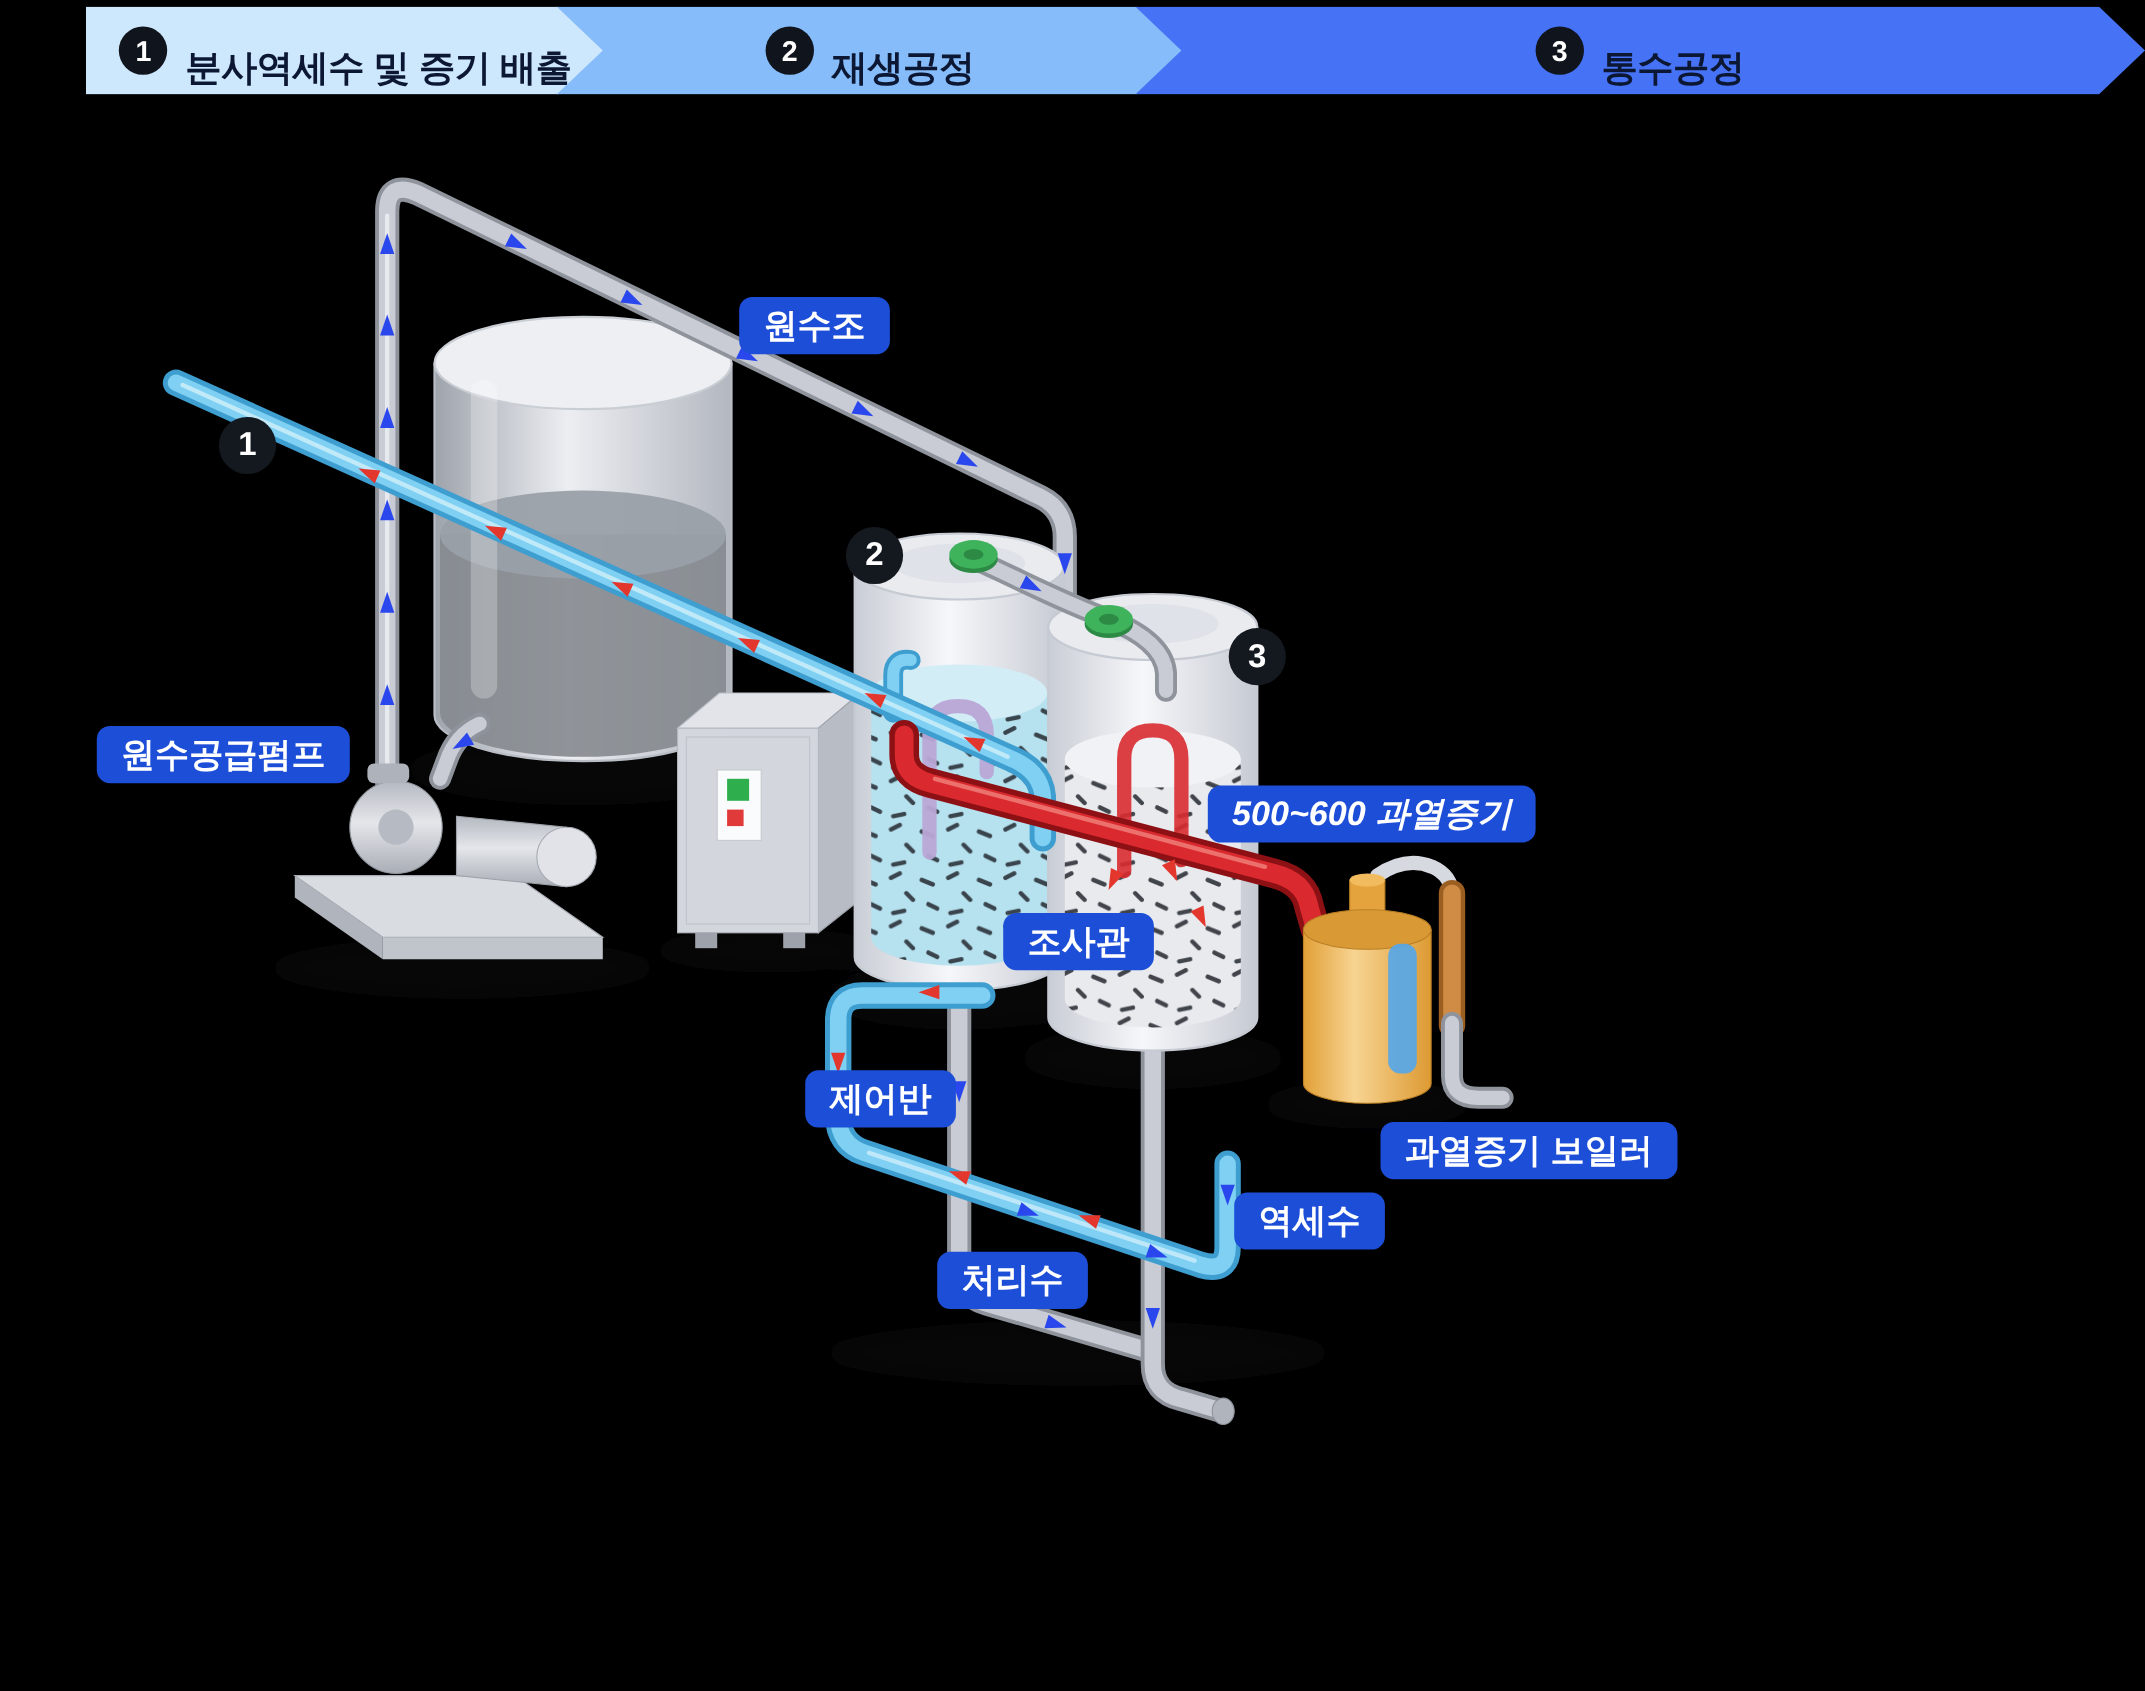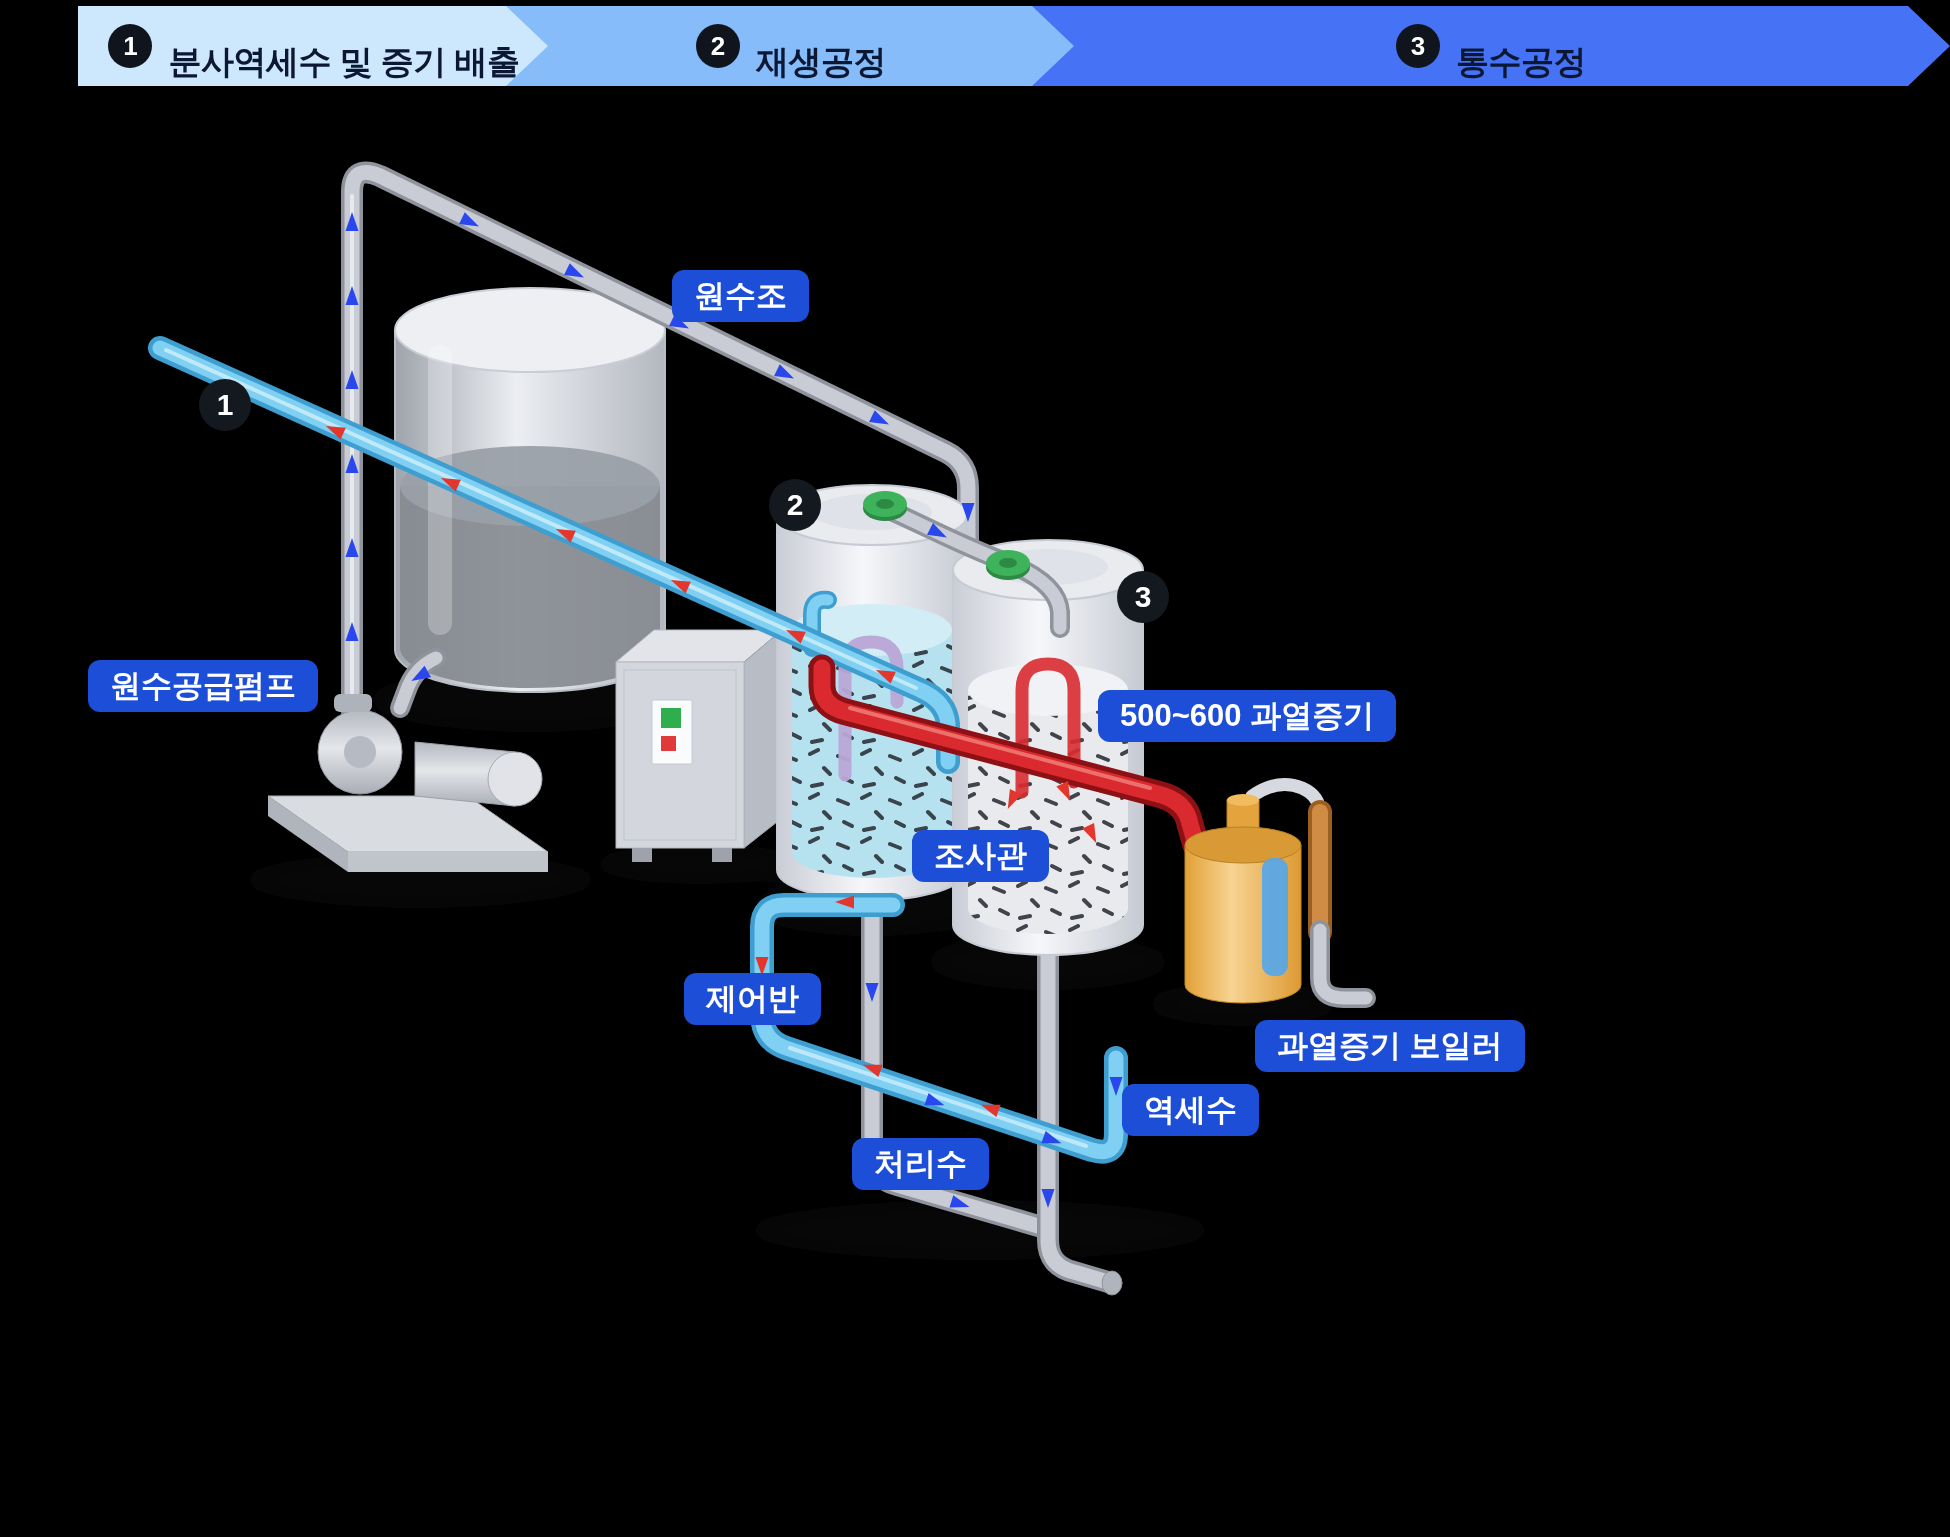--- a/index.html
+++ b/index.html
@@ -249,23 +249,23 @@
       <use href="#ab" transform="translate(1116,1086) rotate(90)"></use>
 
       <use href="#ab" transform="translate(872,992) rotate(90)"></use>
       <use href="#ab" transform="translate(1048,1198) rotate(90)"></use>
       <use href="#ab" transform="translate(960,1204) rotate(17)"></use>
     </g>
   </svg>
 
   <div class="badge" style="left:672px;top:270px;">원수조</div>
   <div class="badge" style="left:88px;top:660px;">원수공급펌프</div>
-  <div class="badge" style="left:1098px;top:690px;">500~600 과열증기</div>
+  <div class="badge" style="left:1098px;top:714px;font-style:italic;">500~600 과열증기</div>
   <div class="badge" style="left:912px;top:830px;">조사관</div>
-  <div class="badge" style="left:684px;top:973px;">제어반</div>
+  <div class="badge" style="left:732px;top:973px;">제어반</div>
   <div class="badge" style="left:1255px;top:1020px;">과열증기 보일러</div>
   <div class="badge" style="left:1122px;top:1084px;">역세수</div>
   <div class="badge" style="left:852px;top:1138px;">처리수</div>
 
   <div class="marker" style="left:199px;top:379px;">1</div>
   <div class="marker" style="left:769px;top:479px;">2</div>
   <div class="marker" style="left:1117px;top:571px;">3</div>
 
 </div>
 

